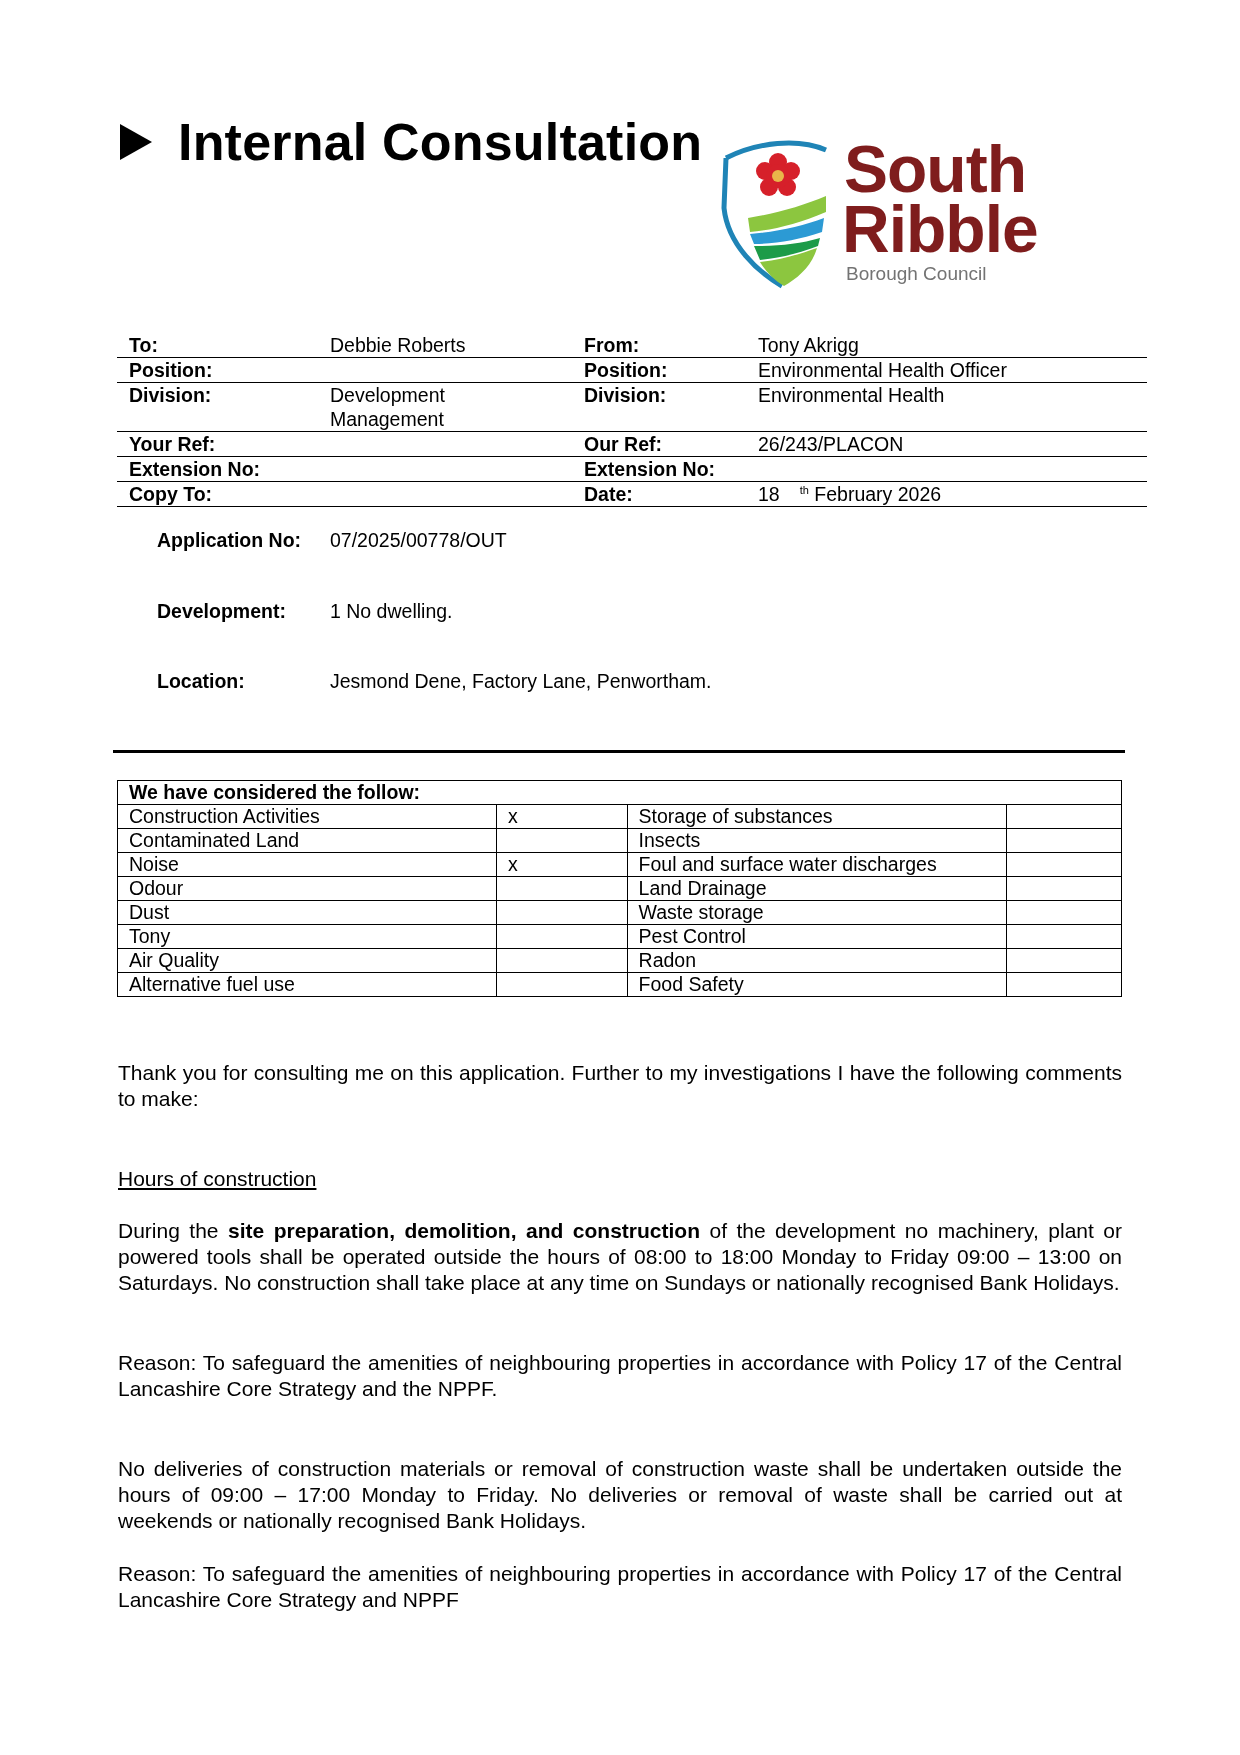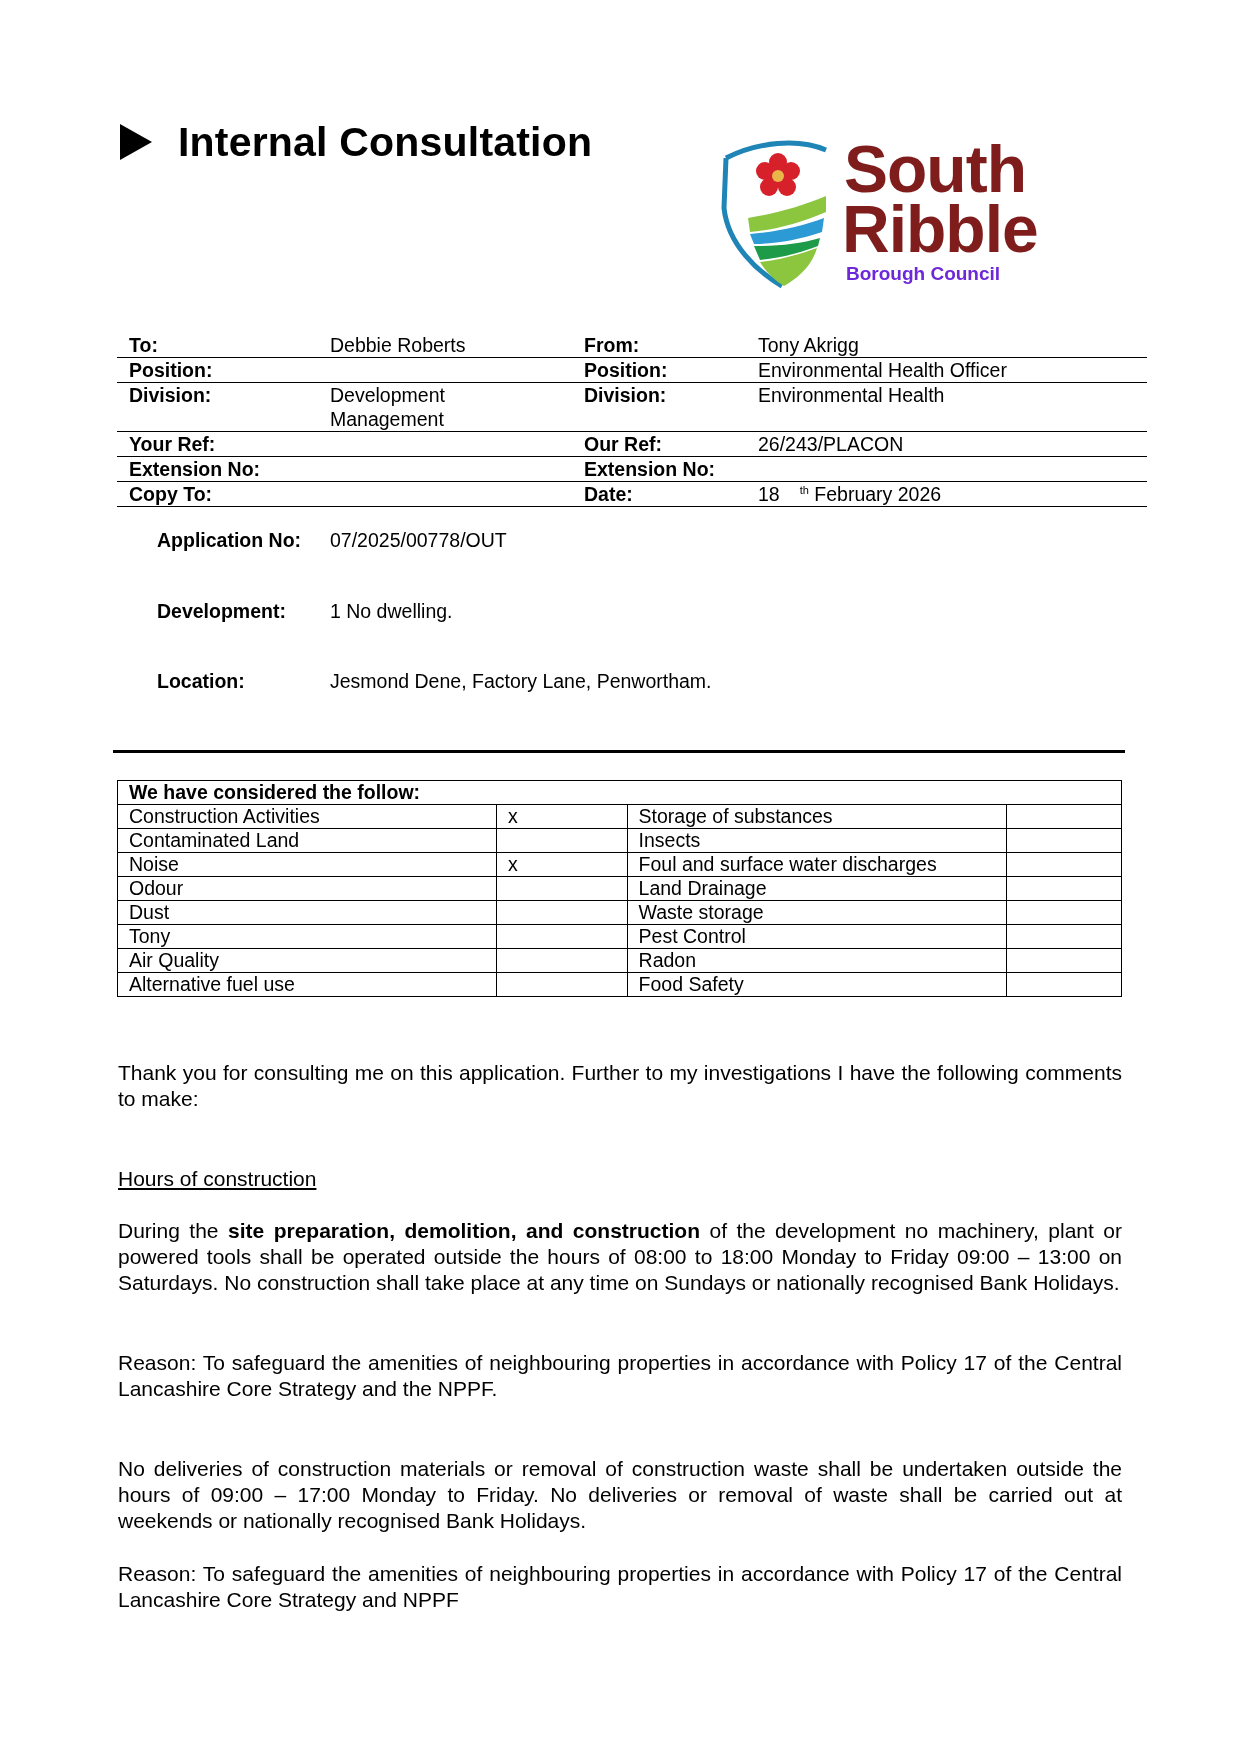--- a/index.html
+++ b/index.html
@@ -5,27 +5,27 @@
     html, body { margin: 0; padding: 0; background: #ffffff; }
     body {
       width: 1240px; height: 1755px; position: relative; overflow: hidden;
       font-family: "Liberation Sans", "DejaVu Sans", sans-serif; color: #000;
     }
     .abs { position: absolute; }
 
     
     .title-wrap { left: 120px; top: 112px; height: 60px; display: flex; align-items: center; }
     .title-arrow { width: 0; height: 0; border-top: 18px solid transparent; border-bottom: 18px solid transparent; border-left: 32px solid #000; margin-right: 26px; }
-    .title-text { font-size: 41px; font-weight: bold; letter-spacing: 0.2px; }
+    .title-text { font-size: 52px; font-weight: bold; letter-spacing: 0.2px; }
 
     
     .logo { left: 718px; top: 140px; width: 340px; height: 155px; }
     .logo-south { position: absolute; left: 126px; top: -4px; font-size: 66px; font-weight: bold; color: #7f1d1d; letter-spacing: -1px; line-height: 1; }
     .logo-ribble { position: absolute; left: 124px; top: 56px; font-size: 66px; font-weight: bold; color: #7f1d1d; letter-spacing: -1px; line-height: 1; }
-    .logo-bc { position: absolute; left: 128px; top: 124px; font-size: 19px; color: #6d28d9; line-height: 1; font-weight: bold; }
+    .logo-bc { position: absolute; left: 128px; top: 124px; font-size: 19px; color: #737373; line-height: 1; }
 
     
     .memo { left: 117px; top: 333px; width: 1030px; }
     .memo-row { position: relative; border-bottom: 1.5px solid #000; font-size: 19.5px; line-height: 24px; }
     .memo-row .c { position: absolute; top: 0; }
     .memo-row .l1 { left: 12px; font-weight: bold; }
     .memo-row .v1 { left: 213px; }
     .memo-row .l2 { left: 467px; font-weight: bold; }
     .memo-row .v2 { left: 641px; }
     sup { font-size: 11px; line-height: 0; vertical-align: super; padding-left: 20px; }

